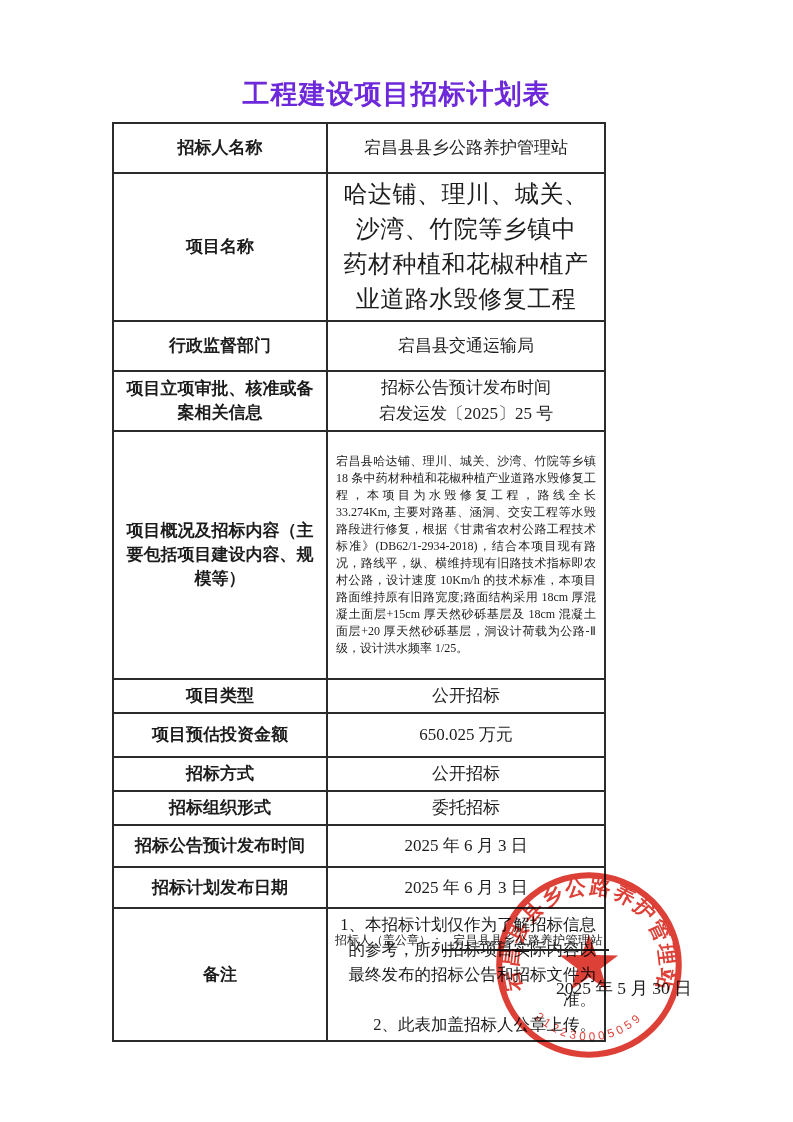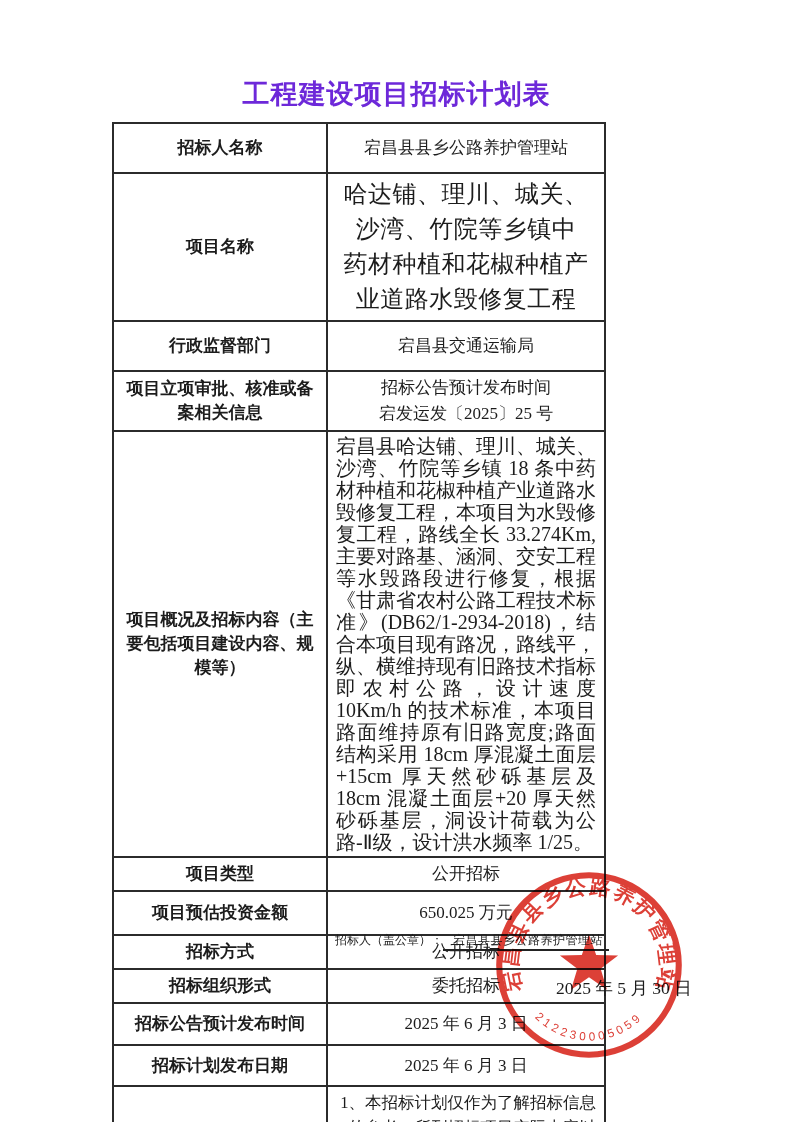--- a/index.html
+++ b/index.html
@@ -48,22 +48,22 @@
   td.val {
     text-align: center;
     font-size: 17px;
     line-height: 24px;
   }
   td.val-2line div { line-height: 35px; font-size: 24px; letter-spacing: .5px; }
   td.val-appr div { line-height: 26px; font-size: 17px; }
   td.val-para {
     text-align: justify;
     text-justify: inter-character;
-    font-size: 20px;
-    line-height: 22px;
+    font-size: 12px;
+    line-height: 17px;
     padding: 4px 7px;
   }
   td.val-remark {
     text-align: right;
     font-size: 16.5px;
     vertical-align: top;
     padding-top: 8px;
   }
   td.val-remark div { line-height: 25px; }
   .sig-row {

